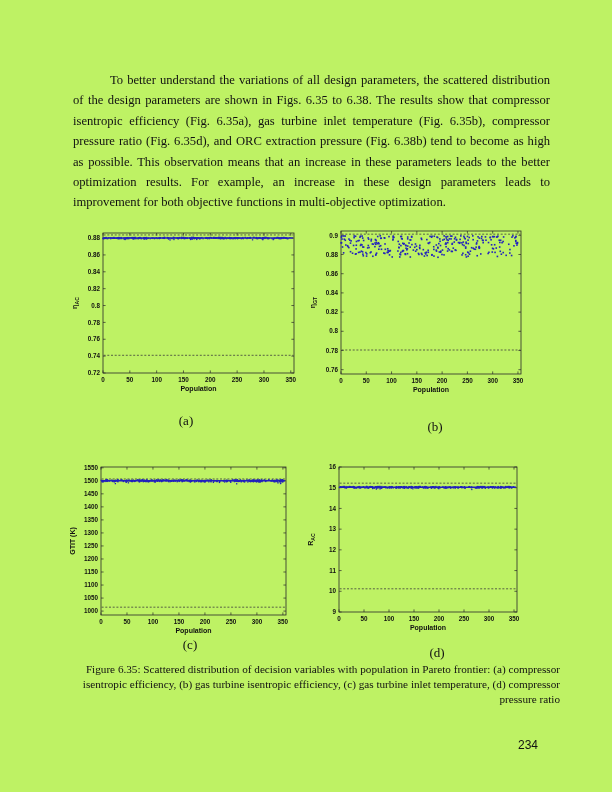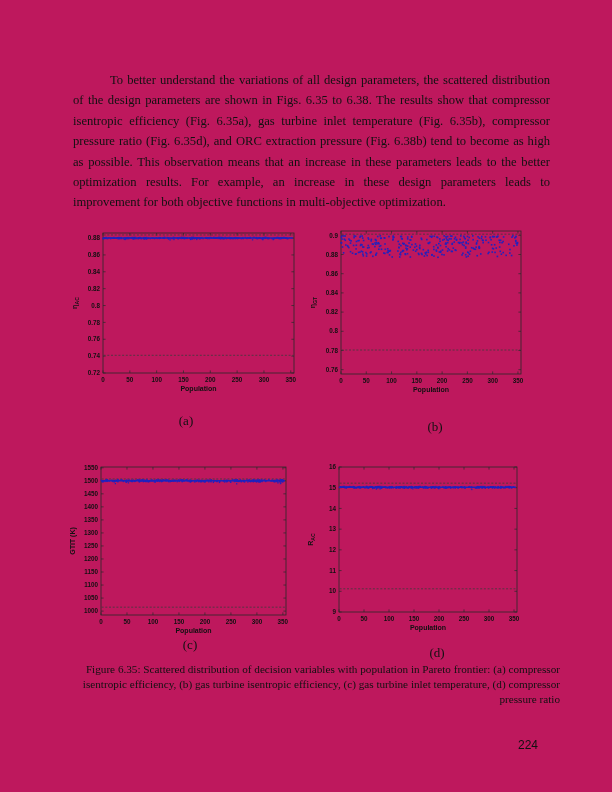--- a/index.html
+++ b/index.html
@@ -1,19 +1,19 @@
 <!DOCTYPE html>
 <html><head>
 <meta charset="utf-8">
 <style>
   html,body{margin:0;padding:0;background:#e8e8e8;}
   .page{
     position:relative;
     width:612px;height:792px;
-    background:#be185d;
+    background:#bef264;
     font-family:"Liberation Serif", serif;
     color:#111;
     overflow:hidden;
     text-decoration:underline;
   }
   .body-text{
     position:absolute;
     left:73px;top:70px;width:477px;
     margin:0;
     font-size:12.6px;
@@ -1788,15 +1788,15 @@
           <rect x="426.7246771956794" y="264.7640454324894" width="1.3" height="1.3"></rect>
         </g>
         <text x="428" y="407.5" text-anchor="middle" fill="#111111" font-family="&quot;Liberation Sans&quot;, sans-serif" font-size="7" font-weight="bold">Population</text>
         <text transform="translate(313,317.5) rotate(-90)" text-anchor="middle" fill="#111111" font-family="&quot;Liberation Sans&quot;, sans-serif" font-size="7" font-weight="bold">R<tspan font-size="5.2" dy="1.6">AC</tspan></text>
         <text x="437" y="435" text-anchor="middle" fill="#111" font-family="&quot;Liberation Serif&quot;, serif" font-size="13">(d)</text>
       </g>
     </svg>
 
   <div class="fig-caption">Figure 6.35: Scattered distribution of decision variables with population in Pareto frontier: (a) compressor isentropic efficiency, (b) gas turbine isentropic efficiency, (c) gas turbine inlet temperature, (d) compressor pressure ratio</div>
 
-  <div class="page-number">224</div>
+  <div class="page-number">234</div>
 
 </div>
 
 </body></html>

